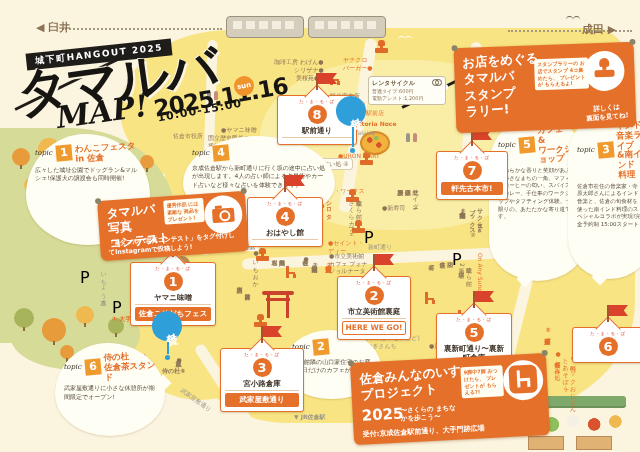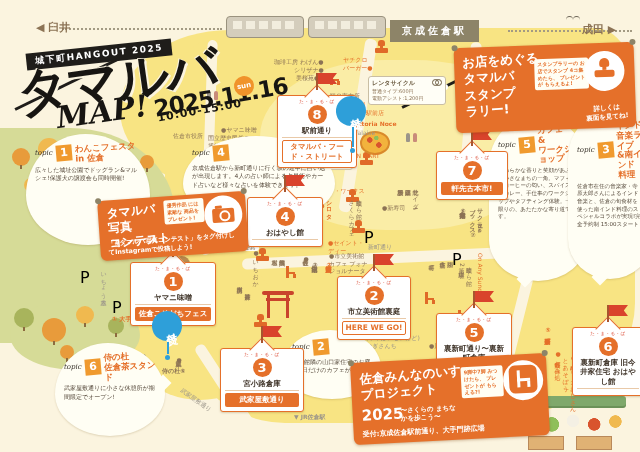--- a/index.html
+++ b/index.html
@@ -159,21 +159,20 @@
   <div class="dots" style="left:508px;top:30px;width:124px;"></div>
   <div class="rail" style="left:15px;top:108px;width:150px;transform:rotate(-26deg);"></div>
   <div class="rail" style="left:402px;top:106px;width:135px;transform:rotate(-26deg);"></div>
   <div class="train">
       <div class="car"></div>
       <div class="car"></div>
     </div>
 
   <div class="dir" style="left:36px;top:20px;">◀ 臼井</div>
   <div class="dir" style="left:582px;top:22px;">成田 ▶</div>
-  <div class="station-banner">京成佐倉駅</div>
 
   <div class="hdr badge">城下町HANGOUT 2025</div>
   <div class="hdr big-title">タマルバ</div>
   <div class="hdr map-word">MAP!</div>
   <div class="hdr date">2025.11.16</div>
   <div class="hdr sun">sun</div>
   <div class="hdr time">10:00-15:00</div>
 
   <div class="banner" style="left:455px;top:45px;width:180px;height:85px;transform:rotate(-2deg);">
     <div class="rally-title">お店をめぐる
@@ -296,36 +295,34 @@
     <div class="tag">た・ま・る・ば</div>
     <div class="num">5</div>
     <div class="name">裏新町通り〜裏新町倉庫</div>
     <div class="sub">あそびのこみち</div>
   </div>
   <div class="house boxed" style="left:572px;top:327px;width:62px;">
     <span class="flag"></span>
       <span class="roof"></span>
     <div class="tag">た・ま・る・ば</div>
     <div class="num">6</div>
-    <div class="name">裏新町倉庫 旧今井家住宅 おはやし館</div>
   </div>
   <div class="house fill" style="left:436px;top:151px;width:62px;">
     <span class="flag"></span>
       <span class="roof"></span>
     <div class="tag">た・ま・る・ば</div>
     <div class="num">7</div>
     <div class="sub">軒先古本市!</div>
   </div>
   <div class="house boxed" style="left:277px;top:95px;width:70px;">
     <span class="flag"></span>
       <span class="roof"></span>
     <div class="tag">た・ま・る・ば</div>
     <div class="num">8</div>
     <div class="name">駅前通り</div>
-    <div class="sub">タマルバ・フード・ストリート</div>
   </div>
 
   <div class="bubble" style="left:26px;top:134px;width:106px;height:94px;">
     <span class="tail" style="right:8px;bottom:-4px;"></span>
     <div class="topic-head">
         <span class="topic-script">topic</span>
       <span class="topic-num">1</span>
       <span class="topic-title" style="white-space:pre-line;">わんこフェスタ
 in 佐倉</span>
       </div>

